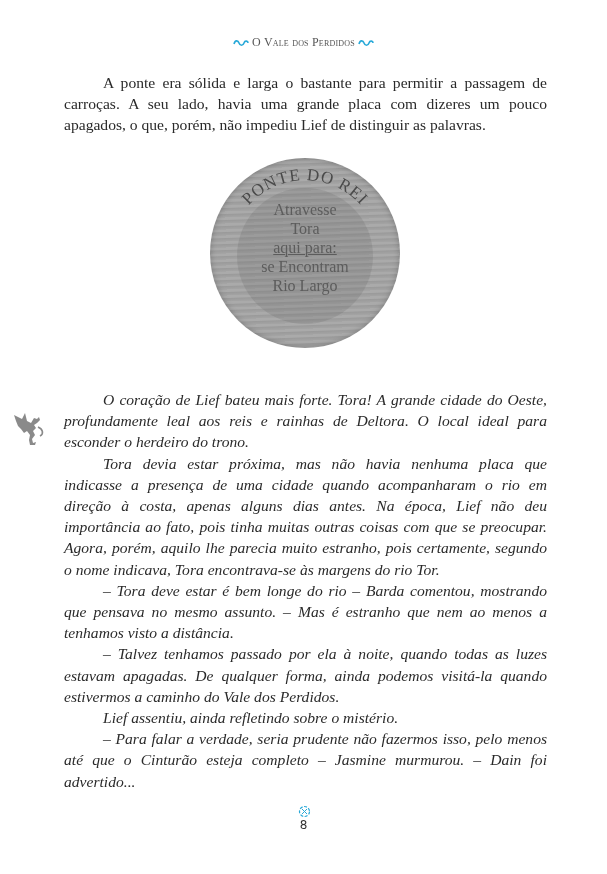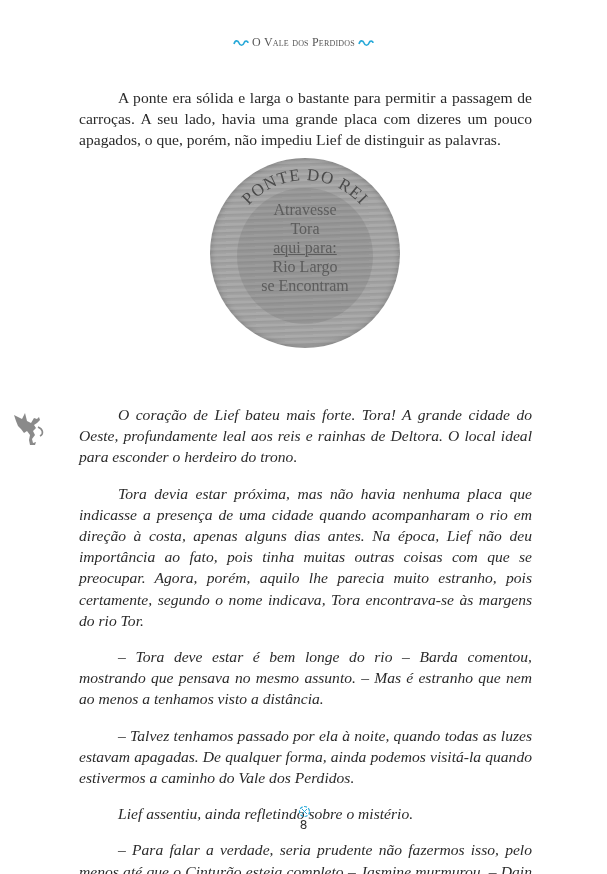--- a/index.html
+++ b/index.html
@@ -13,21 +13,21 @@
     font-family: "Liberation Serif", serif; font-size: 12px; color: #555;
     letter-spacing: 0.2px; line-height: 16px;
   }
   .running-head .sc { font-variant: small-caps; }
   .running-head .orn { color: #29a9d8; font-size: 13px; display: inline-block; vertical-align: -1px; }
   .text-block {
     position: absolute; left: 64px; width: 483px;
     font-family: "Liberation Serif", serif; font-size: 15.6px; line-height: 21.2px;
     text-align: justify; color: #2a2a2a;
   }
-  .text-block p { margin: 15px; text-indent: 39px; }
+  .text-block p { margin: 0; text-indent: 39px; }
   #block1 { top: 72px; }
   #block2 { top: 389px; font-style: italic; }
   .sign {
     position: absolute; left: 210px; top: 158px; width: 190px; height: 190px; border-radius: 50%;
     background:
       repeating-linear-gradient(178deg, rgba(255,255,255,0.07) 0px, rgba(255,255,255,0.07) 2px, rgba(0,0,0,0.06) 3px, rgba(0,0,0,0) 6px),
       #a4a4a4;
     box-shadow: inset 0 0 6px rgba(0,0,0,0.25);
   }
   .sign-inner {
@@ -75,22 +75,22 @@
         <path id="arcpath" d="M 22 80 A 75 75 0 0 1 168 80"></path>
       </defs>
     <text font-family="Liberation Serif, serif" font-size="17" fill="#4a4a4a" letter-spacing="1">
       <textPath href="#arcpath" startOffset="50%" text-anchor="middle">PONTE DO REI</textPath>
     </text>
   </svg>
   <div class="sign-lines">
     <div>Atravesse</div>
     <div>Tora</div>
     <div style="text-decoration: underline; text-decoration-thickness: 1px;">aqui para:</div>
+    <div>se Encontram</div>
     <div>Rio Largo</div>
-    <div>se Encontram</div>
   </div>
 </div>
 
 <div class="dragon">
   <svg viewBox="0 0 36 38" width="36" height="38">
     <path d="M2 6 L10 10 L13 4 L15 12 L19 14 L22 9 L25 10 L27 8 L28 11 L25 14 L22 16 L24 19 L21 22 L23 26 L20 30 L21 34 L24 33 L23 36 L18 36 L17 31 L18 26 L15 22 L12 24 L9 20 L6 17 L4 12 Z" fill="#8a8a8a"></path>
     <path d="M26 18 C31 20,32 25,28 27" fill="none" stroke="#8a8a8a" stroke-width="1.6"></path>
   </svg>
 </div>
 

